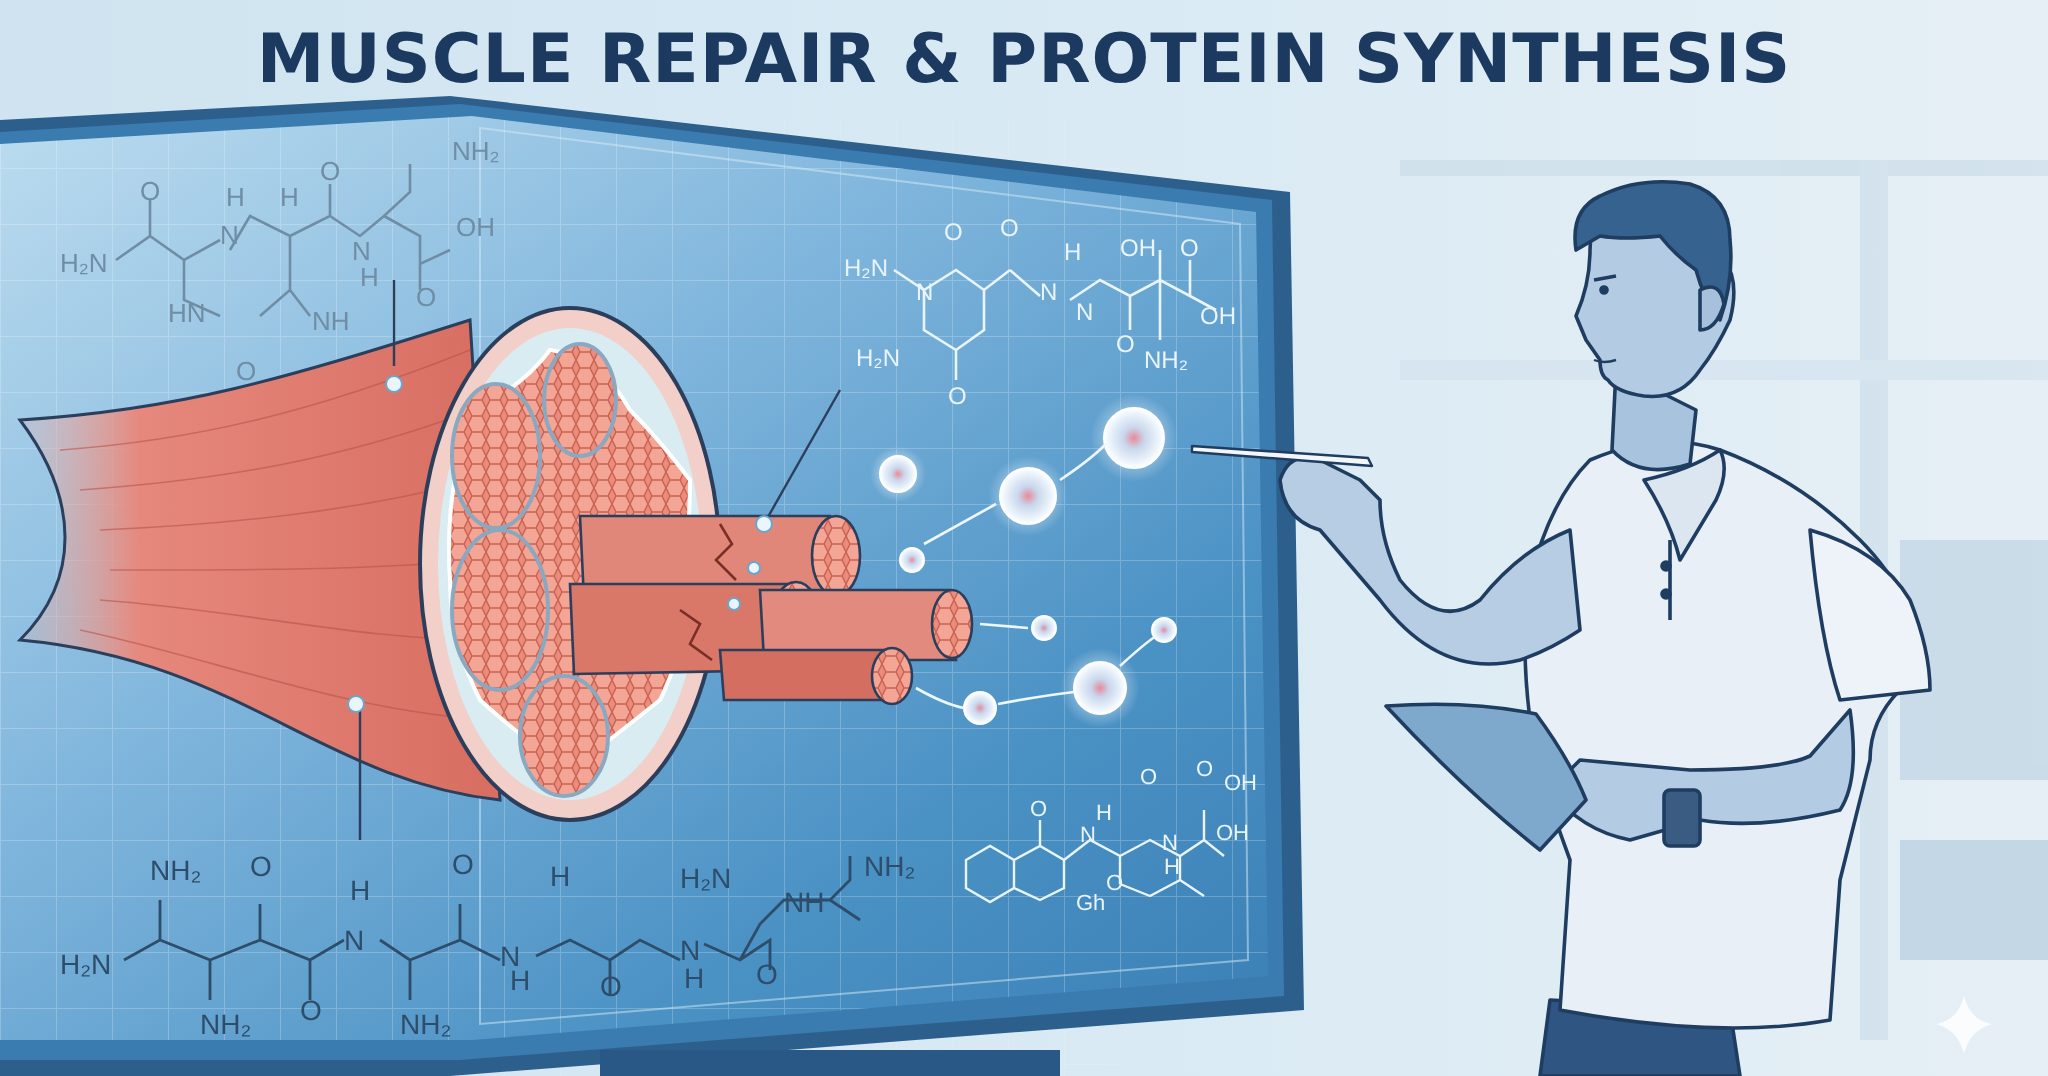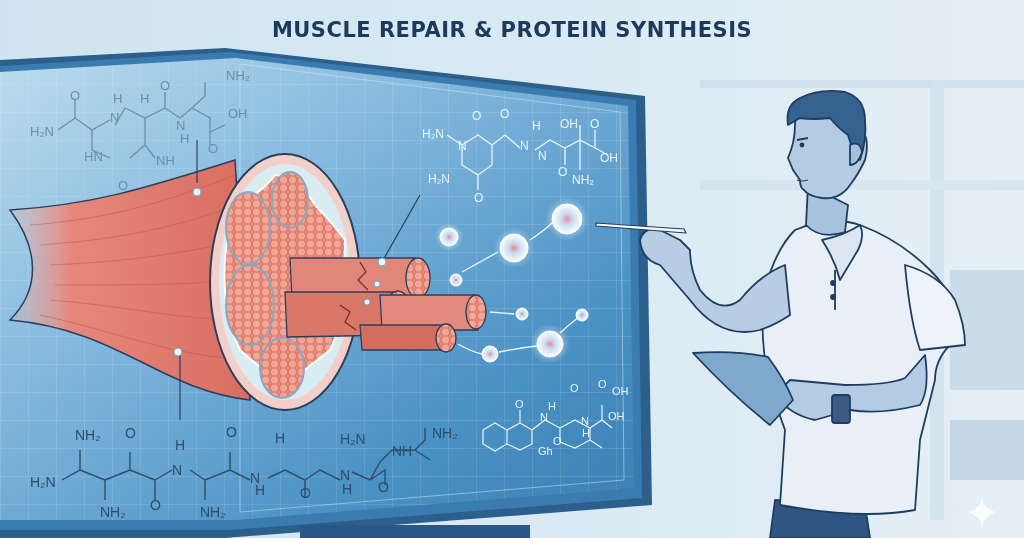--- a/index.html
+++ b/index.html
@@ -1,21 +1,21 @@
 <!DOCTYPE html>
 <html><head>
 <meta charset="utf-8">
 <style>
   html,body{margin:0;padding:0;}
   body{width:1024px;height:538px;overflow:hidden;position:relative;
     background:linear-gradient(180deg,#dbe9f3 0%,#e8f1f7 40%,#e3eef5 100%);
     font-family:"Liberation Sans",sans-serif;}
   .scene{position:absolute;inset:0;width:1024px;height:538px;}
   .title{position:absolute;left:0;top:12px;width:1024px;text-align:center;
-    font-family:"DejaVu Sans",sans-serif;font-weight:bold;font-size:21px;
+    font-family:"DejaVu Sans",sans-serif;font-weight:bold;font-size:34px;
     letter-spacing:0.5px;color:#1c3a60;margin:0;line-height:36px;}
   .chem-text{font-family:"Liberation Sans",sans-serif;}
 </style>
 </head>
 <body>
 
 <div class="scene">
 
 <svg width="1024" height="538" viewBox="0 0 1024 538" xmlns="http://www.w3.org/2000/svg" style="position:absolute;left:0;top:0;">
   <defs>

